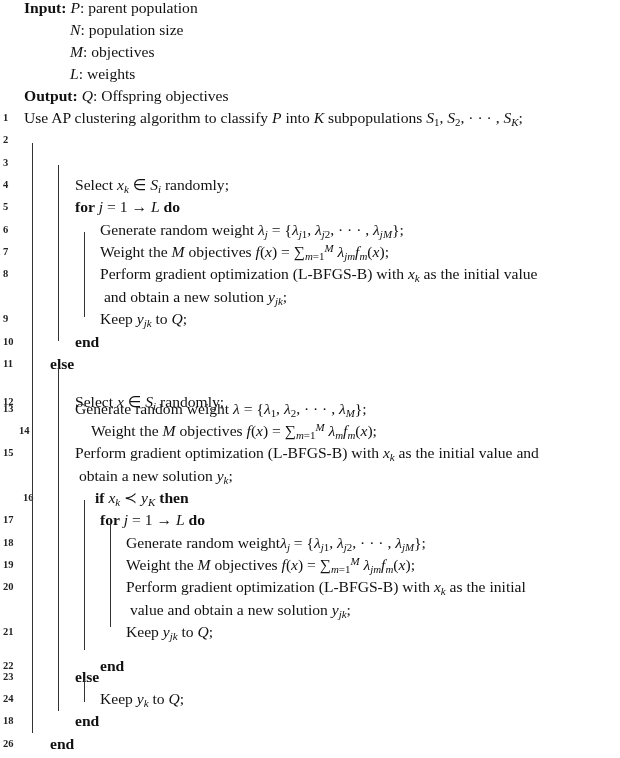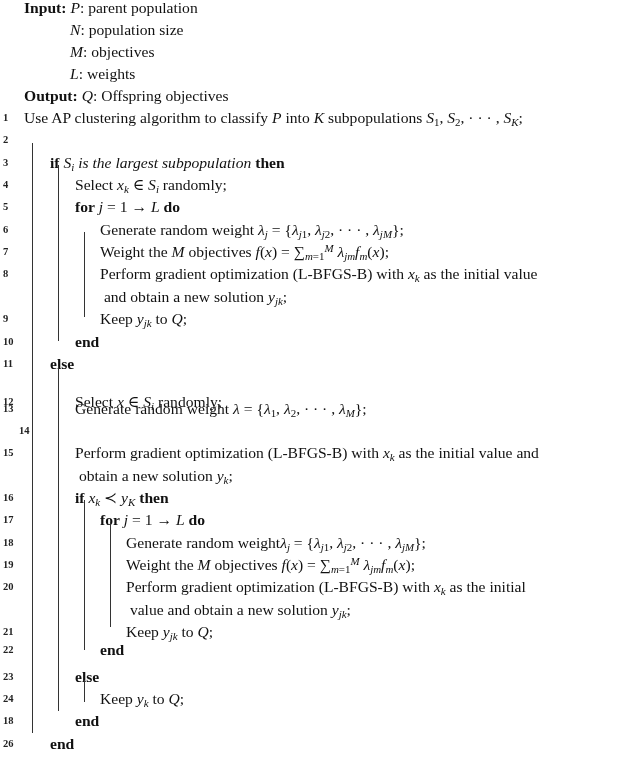--- a/index.html
+++ b/index.html
@@ -1,18 +1,18 @@
 <!DOCTYPE html>
 <html><head>
 <meta charset="utf-8">
 <style>
   html, body { margin: 0; padding: 0; background: #ffffff; }
   body { width: 620px; height: 758px; position: relative; overflow: hidden;
          font-family: "Liberation Serif", "DejaVu Serif", serif; color: #111; }
-  .algo { position: absolute; left: 0; top: 0; width: 620px; height: 758px; }
+  .algo { position: absolute; left: 0; top: 0; width: 620px; height: 758px; font-family: Liberation Serif, serif; }
   .row { position: absolute; left: 0; height: 22px; font-size: 15.6px; line-height: 22px; white-space: nowrap; }
   .num { position: absolute; left: 3px; width: 14px; text-align: left; font-size: 10.5px; font-weight: bold; color: #222; }
   .txt { position: absolute; }
   .kw { font-weight: bold; }
   .it { font-style: italic; }
   .rule { position: absolute; width: 1px; background: #333; }
   sub, sup { font-size: 70%; line-height: 0; }
   sub { vertical-align: -0.3em; }
   sup { vertical-align: 0.5em; }
 </style>
@@ -42,21 +42,20 @@
   <div id="lines">
       <div class="row" style="top: 107px; width: 620px;">
         <span class="num">1</span>
         <span class="txt" style="left: 24px;">Use AP clustering algorithm to classify <i>P</i> into <i>K</i> subpopulations <i>S</i><sub>1</sub>, <i>S</i><sub>2</sub>, · · · , <i>S<sub>K</sub></i>;</span>
       </div>
       <div class="row" style="top: 129.35px; width: 620px;">
         <span class="num">2</span>
       </div>
       <div class="row" style="top: 151.7px; width: 620px;">
         <span class="num">3</span>
-        <span class="txt" style="left: 50px;"><b>if</b> <i>S<sub>i</sub> is the largest subpopulation</i> <b>then</b></span>
       </div>
       <div class="row" style="top: 174.05px; width: 620px;">
         <span class="num">4</span>
         <span class="txt" style="left: 75px;">Select <i>x<sub>k</sub></i> ∈ <i>S<sub>i</sub></i> randomly;</span>
       </div>
       <div class="row" style="top: 196.4px; width: 620px;">
         <span class="num">5</span>
         <span class="txt" style="left: 75px;"><b>for</b> <i>j</i> = 1 → <i>L</i> <b>do</b></span>
       </div>
       <div class="row" style="top: 218.75px; width: 620px;">
@@ -90,30 +89,31 @@
       <div class="row" style="top: 391px; width: 544px;">
         <span class="num">12</span>
         <span class="txt" style="left: 75px;">Select <i>x</i> ∈ <i>S<sub>i</sub></i> randomly;</span>
       </div>
       <div class="row" style="top: 397.55px; width: 620px;">
         <span class="num">13</span>
         <span class="txt" style="left: 75px;">Generate random weight <i>λ</i> = {<i>λ</i><sub>1</sub>, <i>λ</i><sub>2</sub>, · · · , <i>λ<sub>M</sub></i>};</span>
       </div>
       <div class="row" style="top: 419.9px; width: 620px; margin-left: 16px;">
         <span class="num">14</span>
+        <span class="txt" style="left: 75px;">Weight the <i>M</i> objectives <i>f</i>(<i>x</i>) = ∑<sub><i>m</i>=1</sub><sup><i>M</i></sup> <i>λ<sub>m</sub>f<sub>m</sub></i>(<i>x</i>);</span>
       </div>
       <div class="row" style="top: 442.25px; width: 620px;">
         <span class="num">15</span>
         <span class="txt" style="left: 75px;">Perform gradient optimization (L-BFGS-B) with <i>x<sub>k</sub></i> as the initial value and</span>
       </div>
       <div class="row" style="top: 464.6px; width: 620px;">
         <span class="num"></span>
         <span class="txt" style="left: 75px;">&nbsp;obtain a new solution <i>y<sub>k</sub></i>;</span>
       </div>
-      <div class="row" style="top: 486.95px; width: 496px;">
+      <div class="row" style="top: 486.95px; width: 496px; margin-left: 20px;">
         <span class="num">16</span>
         <span class="txt" style="left: 75px;"><b>if</b> <i>x<sub>k</sub></i> ≺ <i>y<sub>K</sub></i> <b>then</b></span>
       </div>
       <div class="row" style="top: 509.3px; width: 620px;">
         <span class="num">17</span>
         <span class="txt" style="left: 100px;"><b>for</b> <i>j</i> = 1 → <i>L</i> <b>do</b></span>
       </div>
       <div class="row" style="top: 531.65px; width: 620px;">
         <span class="num">18</span>
         <span class="txt" style="left: 126px;">Generate random weight<i>λ<sub>j</sub></i> = {<i>λ</i><sub><i>j</i>1</sub>, <i>λ</i><sub><i>j</i>2</sub>, · · · , <i>λ<sub>jM</sub></i>};</span>
@@ -127,21 +127,21 @@
         <span class="txt" style="left: 126px;">Perform gradient optimization (L-BFGS-B) with <i>x<sub>k</sub></i> as the initial</span>
       </div>
       <div class="row" style="top: 598.7px; width: 492px;">
         <span class="num"></span>
         <span class="txt" style="left: 126px;">&nbsp;value and obtain a new solution <i>y<sub>jk</sub></i>;</span>
       </div>
       <div class="row" style="top: 621.05px; width: 620px;">
         <span class="num">21</span>
         <span class="txt" style="left: 126px;">Keep <i>y<sub>jk</sub></i> to <i>Q</i>;</span>
       </div>
-      <div class="row" style="top: 639px; width: 500px;">
+      <div class="row" style="top: 655px; width: 500px;">
         <span class="num">22</span>
         <span class="txt" style="left: 100px;"><b>end</b></span>
       </div>
       <div class="row" style="top: 665.75px; width: 620px;">
         <span class="num">23</span>
         <span class="txt" style="left: 75px;"><b>else</b></span>
       </div>
       <div class="row" style="top: 688.1px; width: 620px;">
         <span class="num">24</span>
         <span class="txt" style="left: 100px;">Keep <i>y<sub>k</sub></i> to <i>Q</i>;</span>

